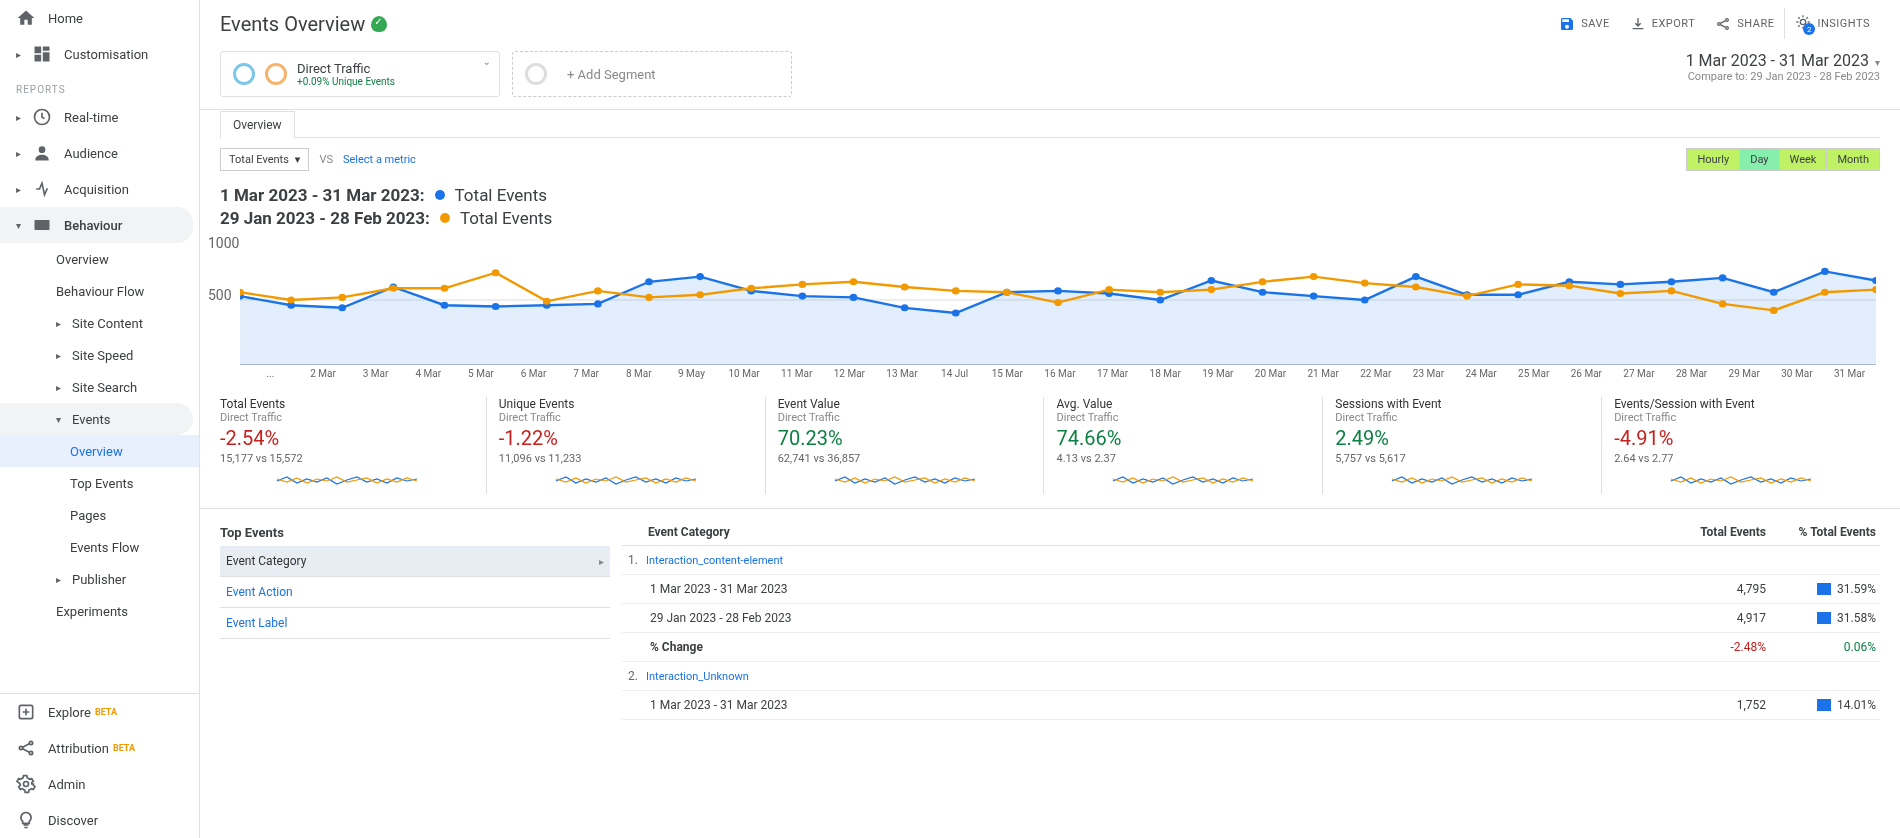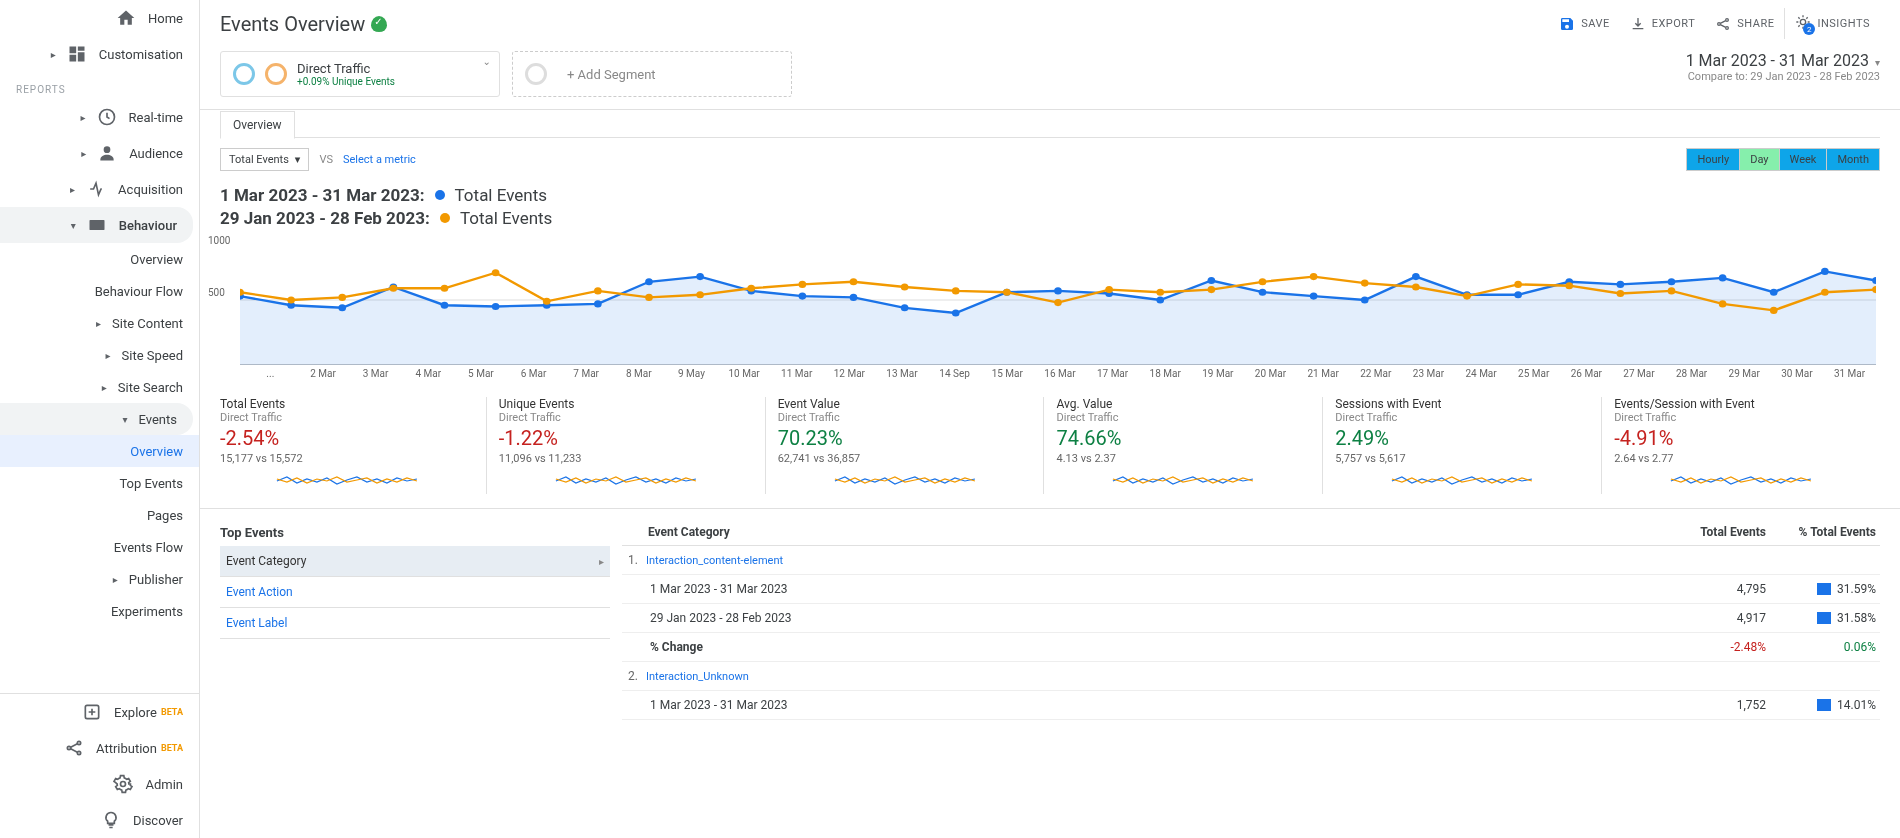--- a/index.html
+++ b/index.html
@@ -1,19 +1,19 @@
 <!DOCTYPE html>
 <html><head>
 <meta charset="utf-8">
 <style>
 * { box-sizing: border-box; margin: 0; padding: 0; }
 body { font-family: Roboto, Arial, sans-serif; font-size: 13px; color: #3c4043; background: #fff; display: flex; height: 838px; overflow: hidden; }
 .sidebar { width: 200px; border-right: 1px solid #e0e0e0; display: flex; flex-direction: column; overflow-y: auto; }
 .sidebar-top { flex: 1; }
-.sidebar-item { display: flex; align-items: center; padding: 8px 16px; cursor: pointer; font-size: 13px; color: #3c4043; min-height: 32px; justify-content: flex-end; }
+.sidebar-item { display: flex; align-items: center; padding: 8px 16px; cursor: pointer; font-size: 13px; color: #3c4043; min-height: 32px; }
 .sidebar-item.sub { padding-left: 56px; font-size: 13px; }
 .sidebar-item.sub2 { padding-left: 70px; font-size: 13px; }
 .sidebar-item.active { background: #e8f0fe; color: #1a73e8; }
 .sidebar-item.group { background: #f1f3f4; border-radius: 0 16px 16px 0; margin-right: 6px; font-weight: 500; }
 .sidebar-item.group2 { background: #f1f3f4; border-radius: 0 16px 16px 0; margin-right: 6px; }
 .sidebar-icon { width: 20px; height: 20px; margin-right: 12px; display: inline-flex; align-items: center; justify-content: center; color: #5f6368; flex-shrink: 0; }
 .sidebar-caret { width: 12px; margin-right: 4px; color: #5f6368; font-size: 10px; }
 .sidebar-reports { font-size: 10px; color: #9aa0a6; padding: 12px 16px 4px; letter-spacing: 1px; }
 .sidebar-bottom { border-top: 1px solid #e0e0e0; }
 .beta { color: #f29900; font-size: 9px; font-weight: 700; margin-left: 4px; vertical-align: super; }
@@ -44,33 +44,33 @@
 
 .tabs { padding: 0 20px; }
 .tab { display: inline-block; border: 1px solid #e0e0e0; border-bottom: 1px solid #fff; padding: 6px 12px; font-size: 12px; background: #fff; position: relative; top: 1px; }
 .tabs-line { border-bottom: 1px solid #e0e0e0; margin-top: -1px; }
 
 .controls { display: flex; align-items: center; padding: 10px 20px; gap: 10px; }
 .dropdown { border: 1px solid #ccc; padding: 4px 8px; font-size: 11px; display: inline-flex; align-items: center; gap: 6px; background: #fff; }
 .vs { font-size: 11px; color: #888; }
 .link { color: #1a73e8; font-size: 11px; cursor: pointer; }
 .gran { margin-left: auto; display: flex; }
-.gran-btn { border: 1px solid #ccc; padding: 4px 10px; font-size: 11px; background: #0ea5e9; margin-left: -1px; cursor: pointer; }
+.gran-btn { border: 1px solid #ccc; padding: 4px 10px; font-size: 11px; background: #bef264; margin-left: -1px; cursor: pointer; }
 .gran-btn.active { background: #86efac; }
 
 .legend { padding: 4px 20px; font-size: 17px; }
 .legend-row { display: flex; align-items: center; gap: 10px; margin-bottom: 3px; }
 .legend-bold { font-weight: 700; }
 .legend-dot { width: 10px; height: 10px; border-radius: 50%; display: inline-block; }
 
 .chart-wrap { padding: 0 24px 10px 40px; position: relative; }
 .chart { width: 100%; height: 130px; }
 .xaxis { display: flex; font-size: 10px; color: #666; padding-left: 4px; }
 .xaxis span { flex: 1; text-align: center; }
-.ytick { position: absolute; left: 8px; font-size: 10px; color: #666; }
+.ytick { position: absolute; left: 8px; font-size: 14px; color: #666; }
 
 .metrics { display: flex; padding: 8px 20px 14px; gap: 0; border-bottom: 1px solid #e0e0e0; }
 .metric { flex: 1; border-right: 1px solid #e0e0e0; padding: 0 12px; }
 .metric:first-child { padding-left: 0; }
 .metric:last-child { border-right: none; }
 .metric-title { font-size: 12px; color: #333; }
 .metric-sub { font-size: 11px; color: #888; }
 .metric-val { font-size: 20px; font-weight: 400; margin: 2px 0; }
 .metric-val.red { color: #c5221f; }
 .metric-val.green { color: #0d8043; }
@@ -421,21 +421,21 @@
         <span>4 Mar</span>
         <span>5 Mar</span>
         <span>6 Mar</span>
         <span>7 Mar</span>
         <span>8 Mar</span>
         <span>9 May</span>
         <span>10 Mar</span>
         <span>11 Mar</span>
         <span>12 Mar</span>
         <span>13 Mar</span>
-        <span>14 Sep</span>
+        <span>14 Jul</span>
         <span>15 Mar</span>
         <span>16 Mar</span>
         <span>17 Mar</span>
         <span>18 Mar</span>
         <span>19 Mar</span>
         <span>20 Mar</span>
         <span>21 Mar</span>
         <span>22 Mar</span>
         <span>23 Mar</span>
         <span>24 Mar</span>

